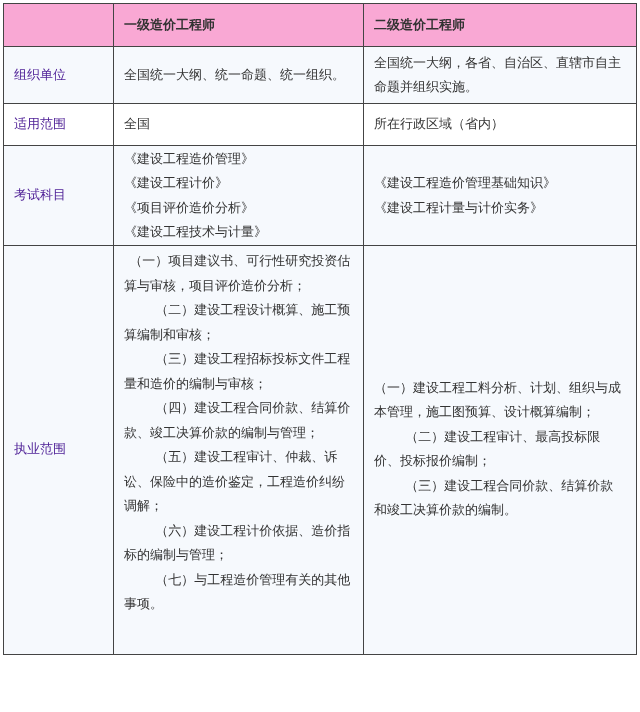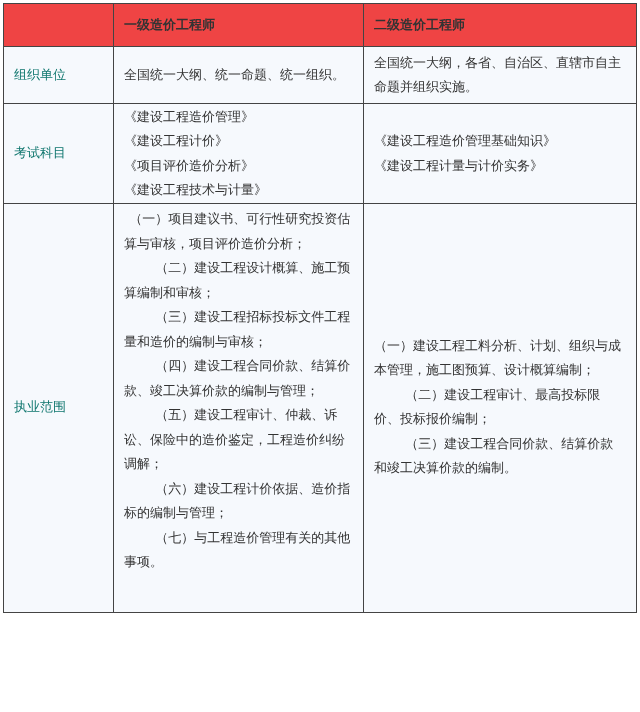--- a/index.html
+++ b/index.html
@@ -5,25 +5,25 @@
   html, body { margin: 0; padding: 0; background: #ffffff; }
   body { width: 640px; height: 712px; overflow: hidden; position: relative;
          font-family: "DejaVu Sans", "Liberation Sans", sans-serif; color: #333333; }
   table.cmp { position: absolute; left: 3px; top: 3px; width: 633px;
               border-collapse: collapse; table-layout: fixed; font-size: 13px; }
   table.cmp td { border: 1px solid #444444; vertical-align: middle;
                  padding: 0 10px; line-height: 24.5px; word-break: break-all; }
   table.cmp col.c1 { width: 110px; }
   table.cmp col.c2 { width: 250px; }
   table.cmp col.c3 { width: 273px; }
-  tr.hdr td { height: 42px; background: #ef4444; }
+  tr.hdr td { height: 42px; background: #f9a8d4; }
   tr.hdr td.h { font-weight: bold; color: #333; }
   tr.tint td { background: #f6f9fd; }
   tr.plain td { background: #ffffff; }
-  td.label { color: #0f766e; padding-left: 12px; }
+  td.label { color: #4c1d95; padding-left: 12px; }
   .line { display: block; }
   .indent { display: block; text-indent: 2.4em; }
   tr.r1 td { height: 56px; }
   tr.r2 td { height: 41px; }
   tr.r3 td { height: 99px; }
   tr.r4 td { height: 57px; }
   tr.r5 td { height: 404px; font-family: Liberation Mono, monospace; }
 </style>
 </head>
 <body>
@@ -44,20 +44,29 @@
   <tr class="tint r1">
     <td class="label">组织单位</td>
     <td>
           <span class="line">全国统一大纲、统一命题、统一组织。</span>
         </td>
     <td>
           <span class="line">全国统一大纲，各省、自治区、直辖市自主命题并组织实施。</span>
         </td>
   </tr>
 
+  <tr class="plain r2">
+    <td class="label">适用范围</td>
+    <td>
+          <span class="line">全国</span>
+        </td>
+    <td>
+          <span class="line">所在行政区域（省内）</span>
+        </td>
+  </tr>
 
   <tr class="tint r3">
     <td class="label">考试科目</td>
     <td>
       <span class="line">《建设工程造价管理》</span>
       <span class="line">《建设工程计价》</span>
       <span class="line">《项目评价造价分析》</span>
       <span class="line">《建设工程技术与计量》</span>
     </td>
     <td>

